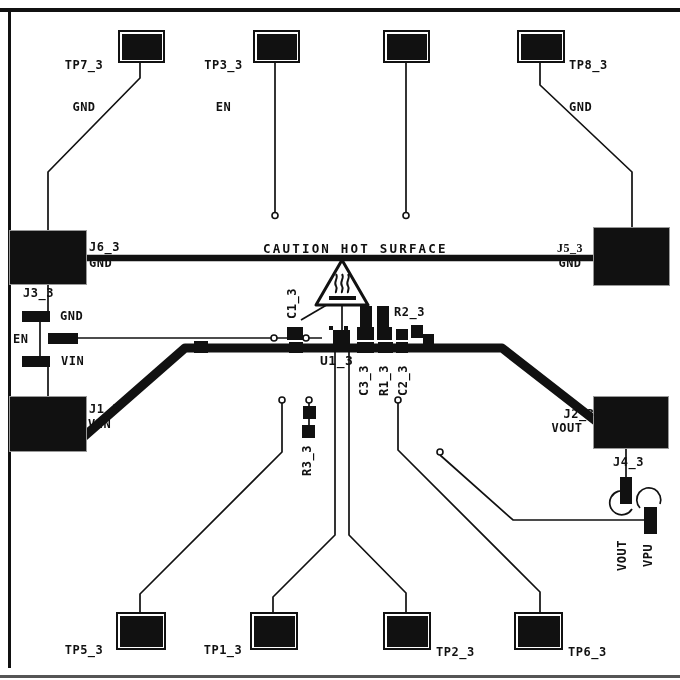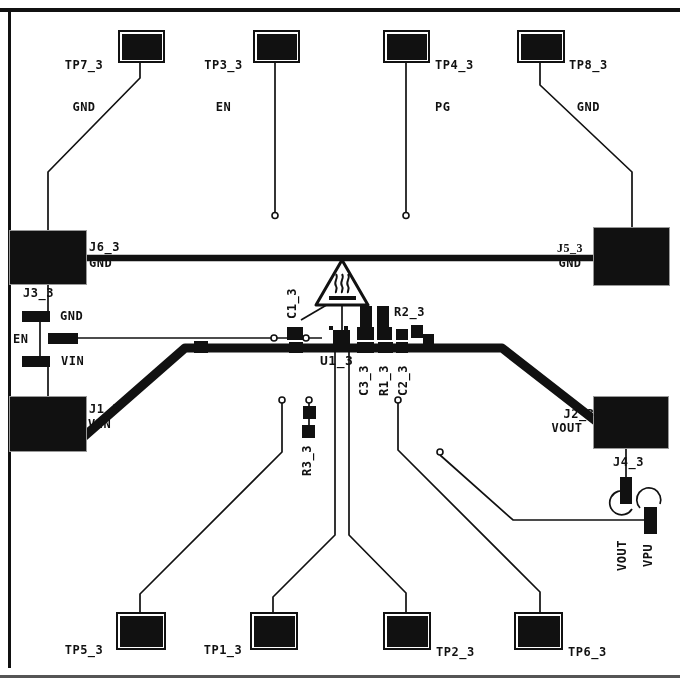--- a/index.html
+++ b/index.html
@@ -131,25 +131,21 @@
   <div class="comp" style="left:302px;top:425px;width:13px;height:13px;"></div>
 
   <div class="lbl ra" style="left:56px;top:30px;width:56px;">
     <div>TP7_3</div>
     <div>GND</div>
   </div>
   <div class="lbl ra" style="left:200px;top:30px;width:47px;">
     <div>TP3_3</div>
     <div>EN</div>
   </div>
-  <div class="lbl" style="left:435px;top:30px;">
-    <div>TP4_3</div>
-    <div>PG</div>
-  </div>
-  <div class="lbl" style="left:569px;top:30px;text-align:center;">
+  <div class="lbl" style="left:569px;top:30px;">
     <div>TP8_3</div>
     <div>GND</div>
   </div>
 
   <div class="lbl ra" style="left:56px;top:615px;width:56px;">
     <div>TP5_3</div>
     
   </div>
   <div class="lbl ra" style="left:200px;top:615px;width:46px;">
     <div>TP1_3</div>
@@ -183,14 +179,15 @@
   <div class="vlbl" style="left:641px;top:533px;height:34px;">VPU</div>
 
   <div id="u1-label">U1_3</div>
   <div class="vlbl" style="left:285px;top:285px;height:34px;">C1_3</div>
   <div class="lbl" style="left:394px;top:305px;">R2_3</div>
   <div class="vlbl" style="left:357px;top:362px;height:34px;">C3_3</div>
   <div class="vlbl" style="left:377px;top:362px;height:34px;">R1_3</div>
   <div class="vlbl" style="left:396px;top:362px;height:34px;">C2_3</div>
   <div class="vlbl" style="left:300px;top:436px;height:40px;">R3_3</div>
 
+  <div id="caution-text">CAUTION HOT SURFACE</div>
 
 </div>
 
 </body></html>

